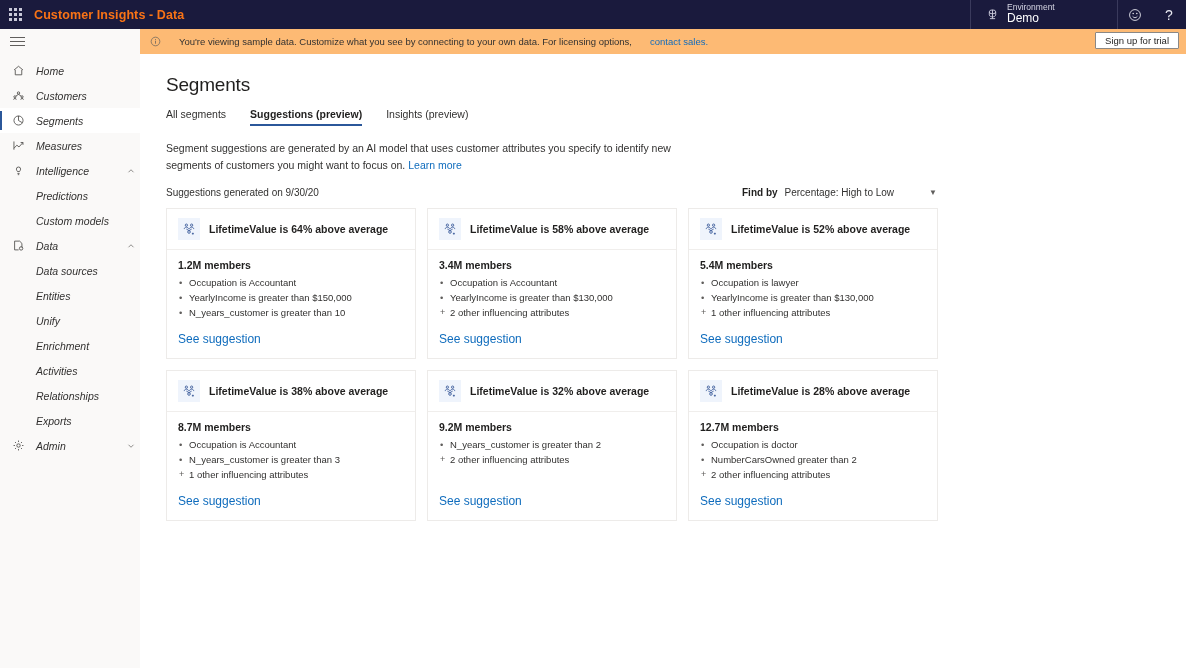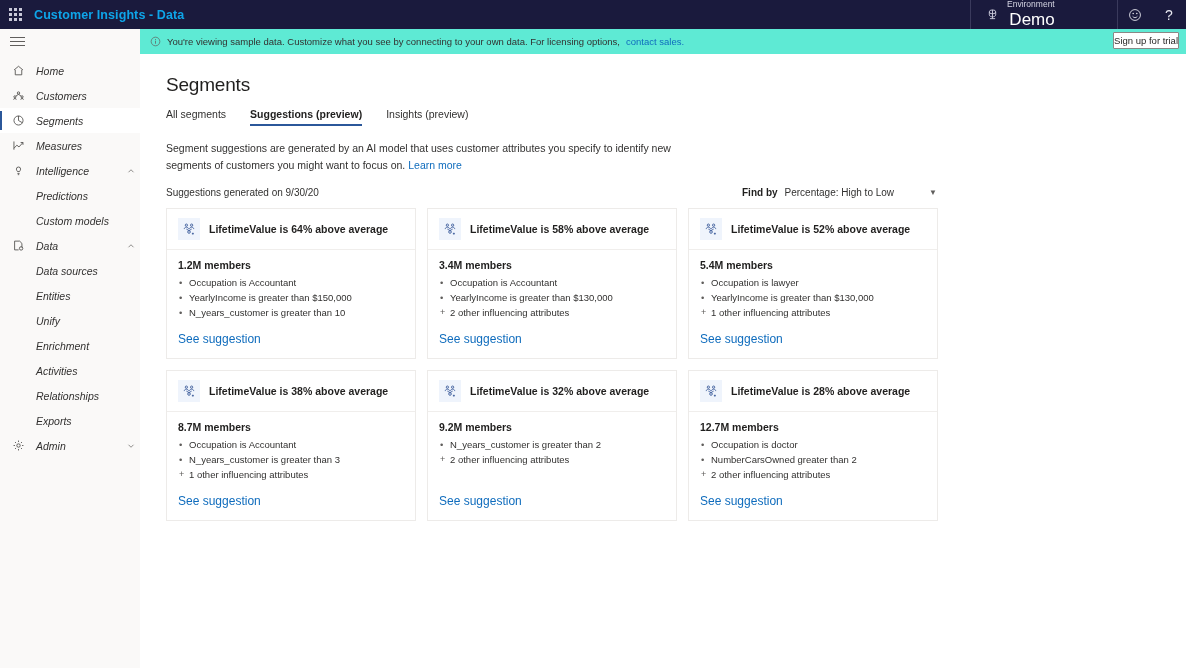--- a/index.html
+++ b/index.html
@@ -20,58 +20,58 @@
     cursor: pointer;
   }
   .waffle-grid {
     display: grid; grid-template-columns: repeat(3, 3px);
     grid-template-rows: repeat(3, 3px); gap: 2px;
   }
   .waffle-grid i { background: #c8c8d8; display: block; width: 3px; height: 3px; }
   .suite-title {
     display: flex; align-items: center;
     font-size: 12.5px; font-weight: bold; letter-spacing: .1px;
-    padding-left: 4px; color: #0ea5e9;
+    padding-left: 4px; color: #f97316;
   }
   .suitebar-right { margin-left: auto; display: flex; align-items: stretch; }
   .env-box {
     display: flex; align-items: center; gap: 7px;
     padding: 0 14px; border-left: 1px solid #3a3a5c; border-right: 1px solid #3a3a5c;
     cursor: pointer; min-width: 148px;
   }
   .env-ico { width: 15px; height: 15px; opacity: .92; }
   .env-text { line-height: 1.15; }
   .env-label { font-size: 8.5px; color: #d6d6e4; }
-  .env-value { font-size: 17px; color: #ffffff; text-align: right; }
+  .env-value { font-size: 12px; color: #ffffff; }
   .sb-icon {
     width: 34px; display: flex; align-items: center; justify-content: center;
     cursor: pointer; color: #e8e8f0; font-size: 14px;
   }
 
   
   .notifyrow {
     height: 25px; display: flex; align-items: stretch;
     background: #ffffff; position: relative;
   }
   .hamburger-cell {
     width: 140px; display: flex; align-items: center; padding-left: 10px;
     background: #faf9f8;
   }
   .hamburger { width: 15px; cursor: pointer; }
   .hamburger i { display: block; height: 1px; background: #605e5c; margin: 3px 0; }
   .notify {
-    flex: 1; background: #5eead4; display: flex; align-items: center;
-    gap: 6px; padding: 0 10px; font-size: 9.5px; color: #323130;
+    flex: 1; background: #fdba74; display: flex; align-items: center;
+    gap: 18px; padding: 0 10px; font-size: 9.5px; color: #323130;
     position: relative;
   }
   .info-ico { width: 11px; height: 11px; flex: none; }
   .notify a { color: #0f6cbd; text-decoration: none; }
   .trial-btn {
     position: absolute; right: 7px; top: 3px;
-    height: 17px; padding: 0 0; font-size: 9.5px; color: #201f1e;
+    height: 17px; padding: 0 9px; font-size: 9.5px; color: #201f1e;
     background: #ffffff; border: 1px solid #8a8886; border-radius: 1px;
     display: flex; align-items: center; cursor: pointer;
     font-family: "Liberation Sans", sans-serif;
   }
 
   
   .shell { display: flex; height: 614px; }
 
   
   .nav {

